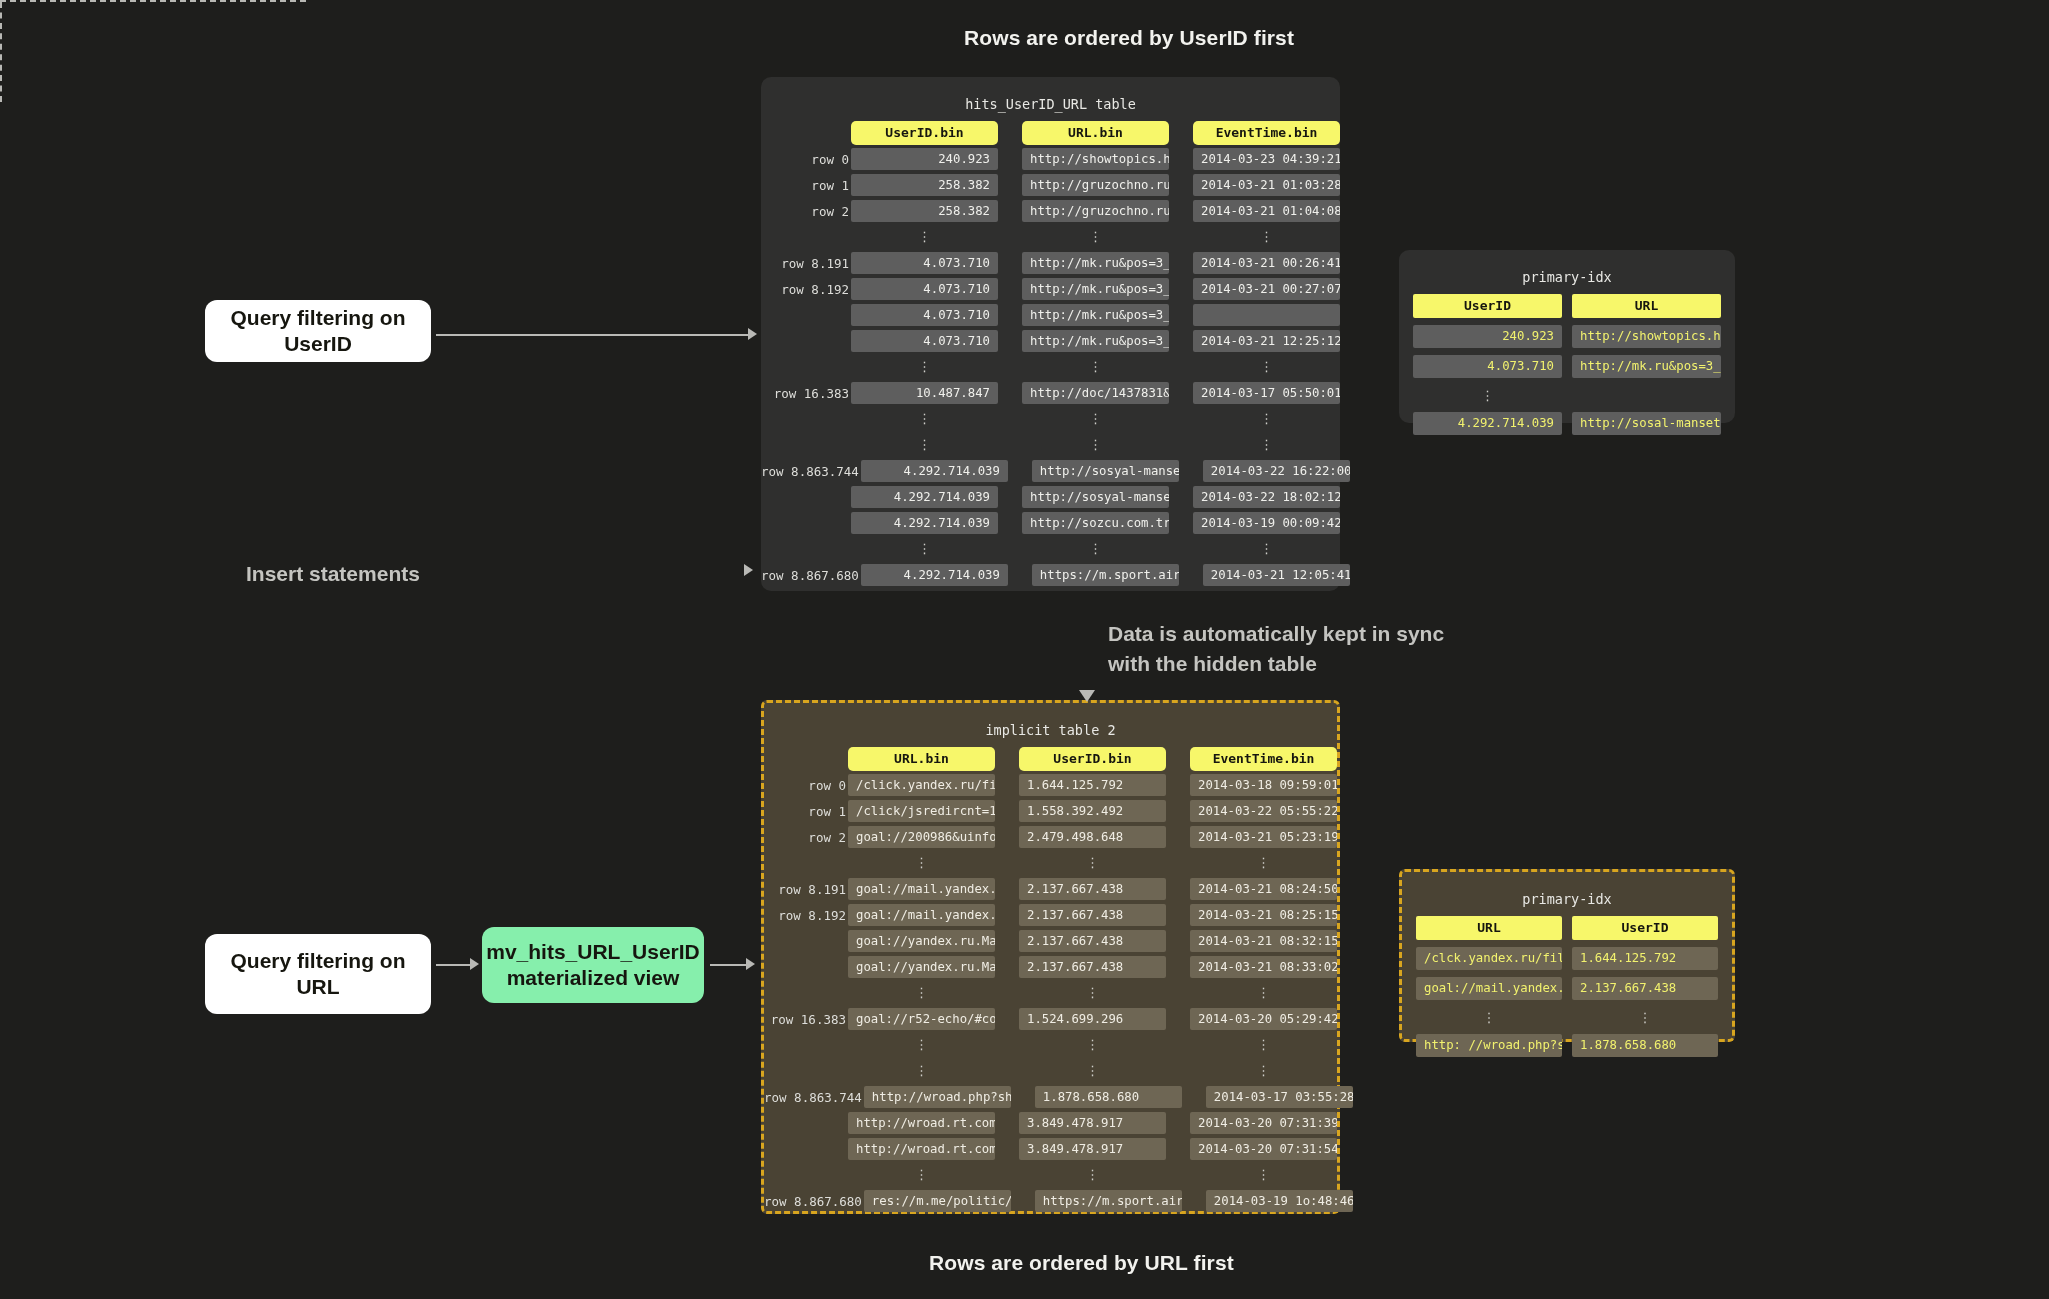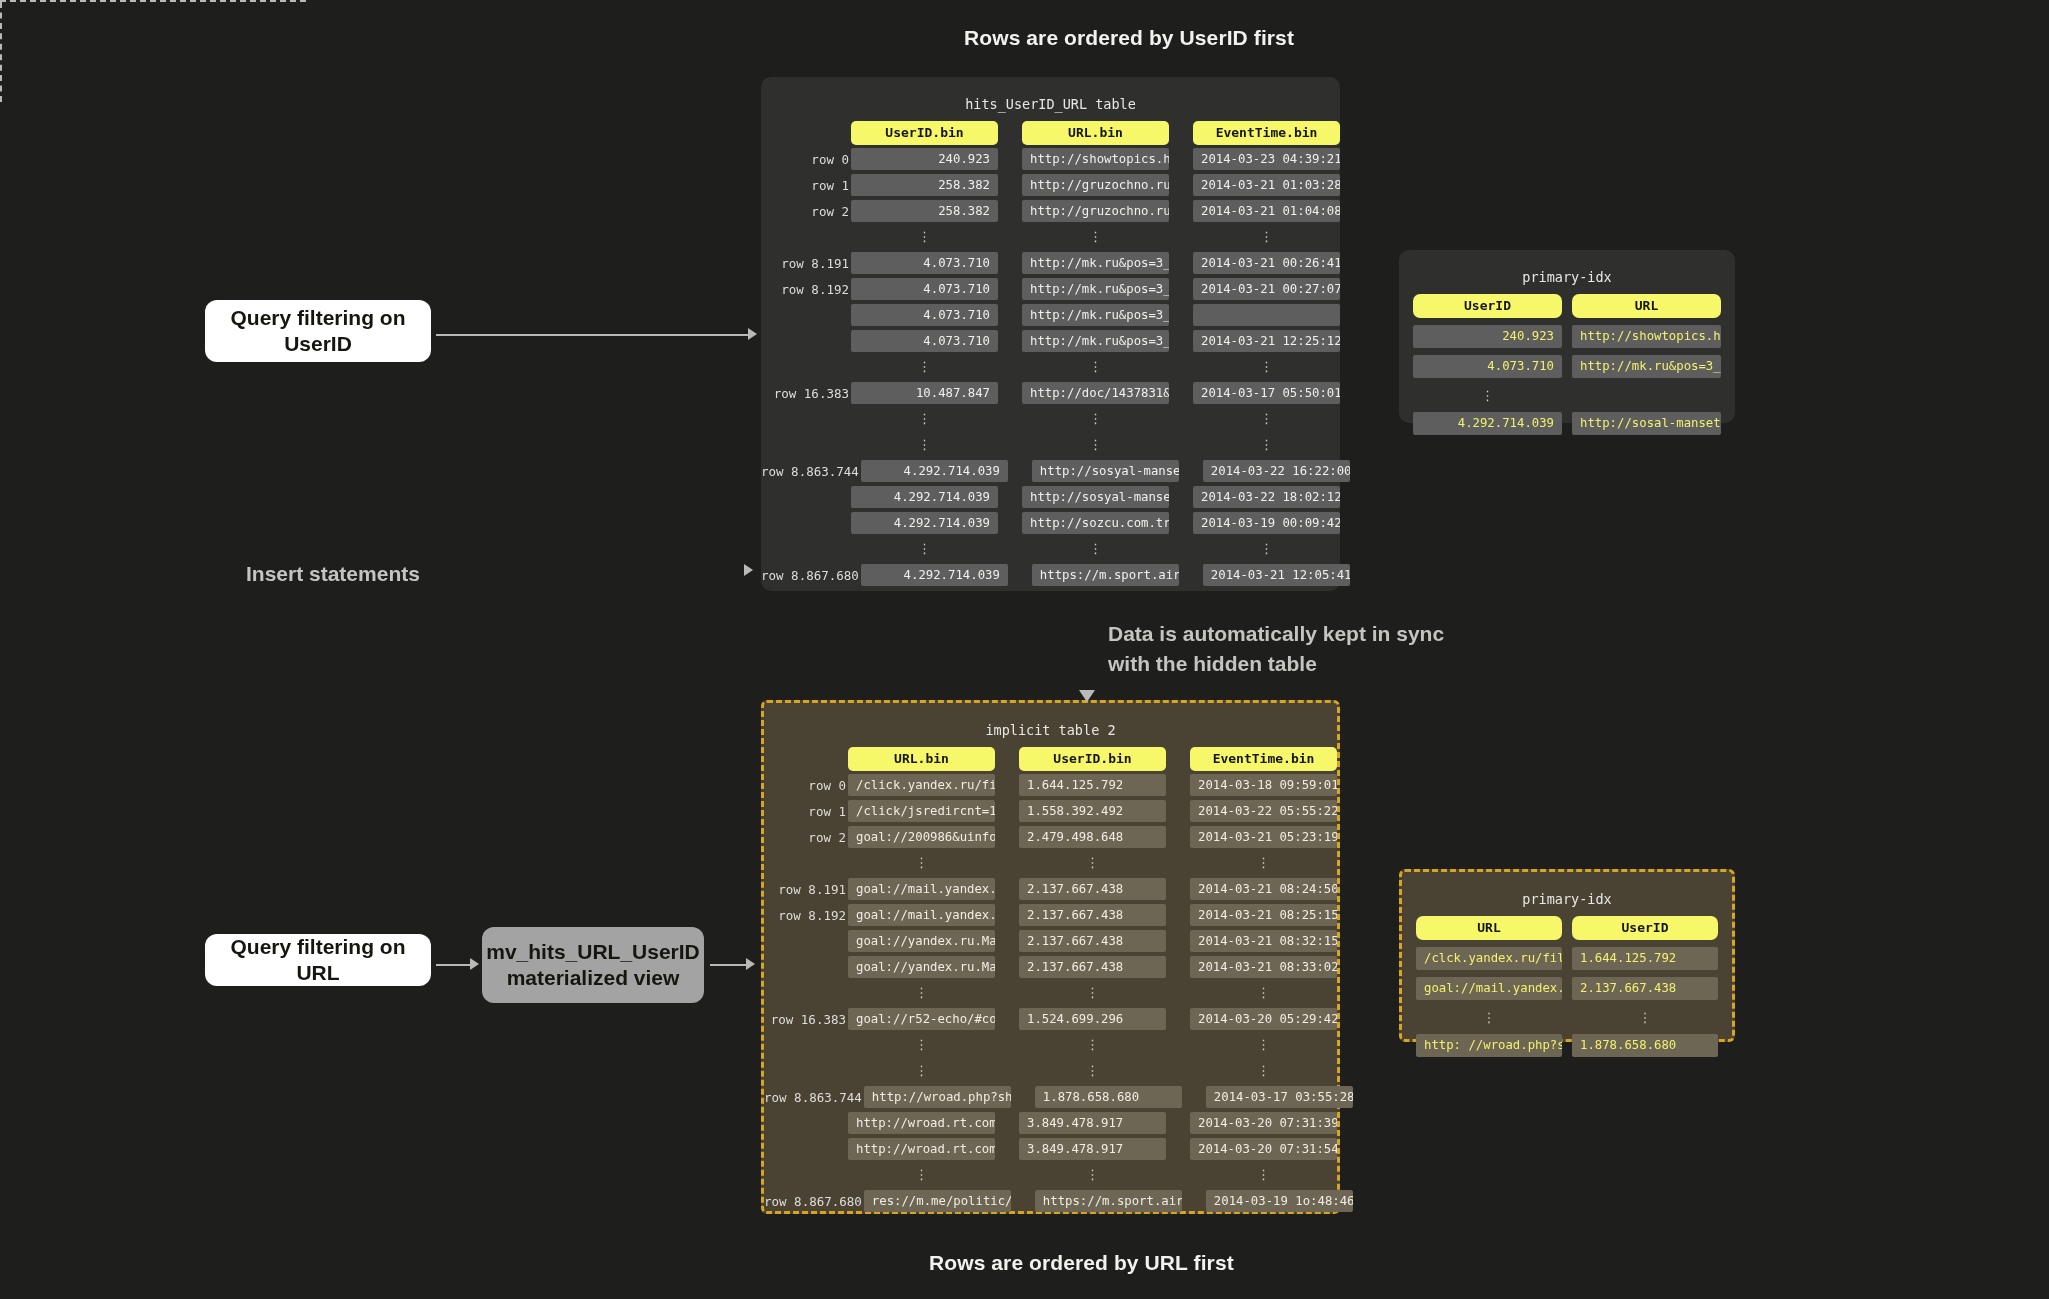--- a/index.html
+++ b/index.html
@@ -18,23 +18,23 @@
   #caption-top{left:964px;top:26px;}
   #caption-bottom{left:929px;top:1251px;}
 
   
   .callout{
     position:absolute;border-radius:12px;display:flex;align-items:center;
     justify-content:center;text-align:center;font-weight:bold;color:#16160f;
     font-size:21px;line-height:1.22;padding:12px 16px;box-sizing:border-box;
   }
   .callout.white{background:#ffffff;}
-  .callout.yellow{background:#a3a3a3;}
+  .callout.yellow{background:#86efac;}
   #callout-userid{left:205px;top:300px;width:226px;height:62px;}
-  #callout-url{left:205px;top:934px;width:226px;height:52px;}
+  #callout-url{left:205px;top:934px;width:226px;height:80px;}
   #callout-mv{left:482px;top:927px;width:222px;height:76px;}
 
   .note{
     position:absolute;color:#c4c4c0;font-weight:bold;font-size:21px;
     line-height:1.45;white-space:nowrap;
   }
   #note-sync{left:1108px;top:619px;}
   #label-insert{left:246px;top:562px;color:#c4c4c0;font-weight:bold;font-size:21px;position:absolute;white-space:nowrap;}
 
   
@@ -128,21 +128,21 @@
     background:#2f2f2e;border-radius:10px;
   }
   #idx-bottom{
     left:1399px;top:869px;width:336px;height:173px;
     background:#4a4334;border-radius:6px;border:3px dashed #d8a51f;
   }
   .idx-grid{margin-top:9px;padding:0 14px;}
   .idx-row{display:flex;gap:10px;margin-bottom:7px;}
   .idx-hdr{
     width:150px;height:24px;line-height:24px;text-align:center;
-    background:#f7f76a;color:#16160f;border-radius:7px;
+    background:#f7f76a;color:#16160f;border-radius:2px;
     font-family:"DejaVu Sans Mono",monospace;font-size:13px;font-weight:bold;
   }
   .idx-cell{
     width:150px;height:23px;line-height:23px;box-sizing:border-box;
     font-family:"DejaVu Sans Mono",monospace;font-size:12.3px;
     padding:0 8px;overflow:hidden;white-space:nowrap;border-radius:2px;
   }
   .idx-cell.num{text-align:right;}
   .idx-cell.txt{text-align:left;}
   #idx-top .idx-cell{background:#5e5e5e;color:#f2f26e;}

